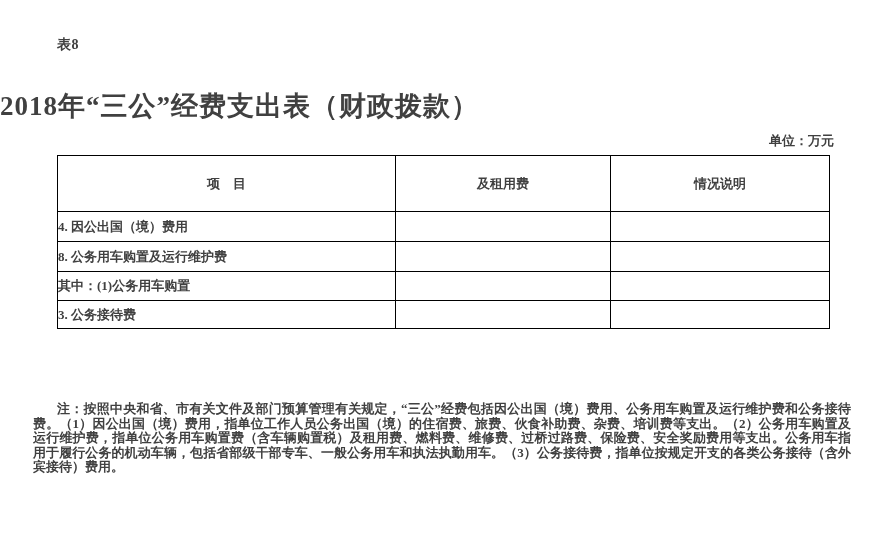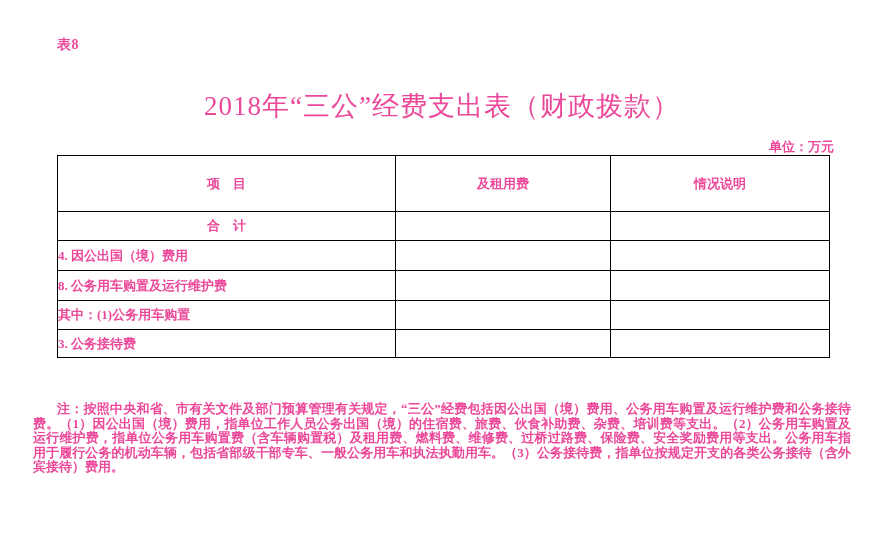--- a/index.html
+++ b/index.html
@@ -5,47 +5,47 @@
   html, body {
     margin: 0;
     padding: 0;
     background: #ffffff;
   }
   .page {
     position: relative;
     width: 884px;
     height: 543px;
     background: #ffffff;
-    color: #ec4899;
+    color: #404040;
     font-family: "Liberation Serif", "DejaVu Serif", serif;
     font-weight: bold;
     overflow: hidden;
   }
   .table-label {
     position: absolute;
     left: 57px;
     top: 36px;
     font-size: 14px;
     letter-spacing: 0.5px;
   }
   .doc-title {
     position: absolute;
     left: 0;
     top: 88px;
     width: 884px;
     margin: 0;
-    text-align: center;
+    text-align: left;
     font-size: 27px;
-    font-weight: normal;
+    font-weight: bold;
     letter-spacing: 1px;
     white-space: nowrap;
   }
   .unit-label {
     position: absolute;
-    top: 138px;
+    top: 132px;
     left: 0;
     width: 834px;
     text-align: right;
     font-size: 13px;
   }
   table.expense-table {
     position: absolute;
     left: 57px;
     top: 155px;
     width: 772px;
@@ -99,25 +99,20 @@
       <col style="width:219px">
     </colgroup>
     <thead>
       <tr class="header-row">
         <th>项　目</th>
         <th>及租用费</th>
         <th>情况说明</th>
       </tr>
     </thead>
     <tbody>
-      <tr class="body-row" style="height:29px">
-        <td class="item-cell center">合　计</td>
-        <td></td>
-        <td></td>
-      </tr>
       <tr class="body-row" style="height:30px">
         <td class="item-cell">4. 因公出国（境）费用</td>
         <td></td>
         <td></td>
       </tr>
       <tr class="body-row" style="height:30px">
         <td class="item-cell">8. 公务用车购置及运行维护费</td>
         <td></td>
         <td></td>
       </tr>

